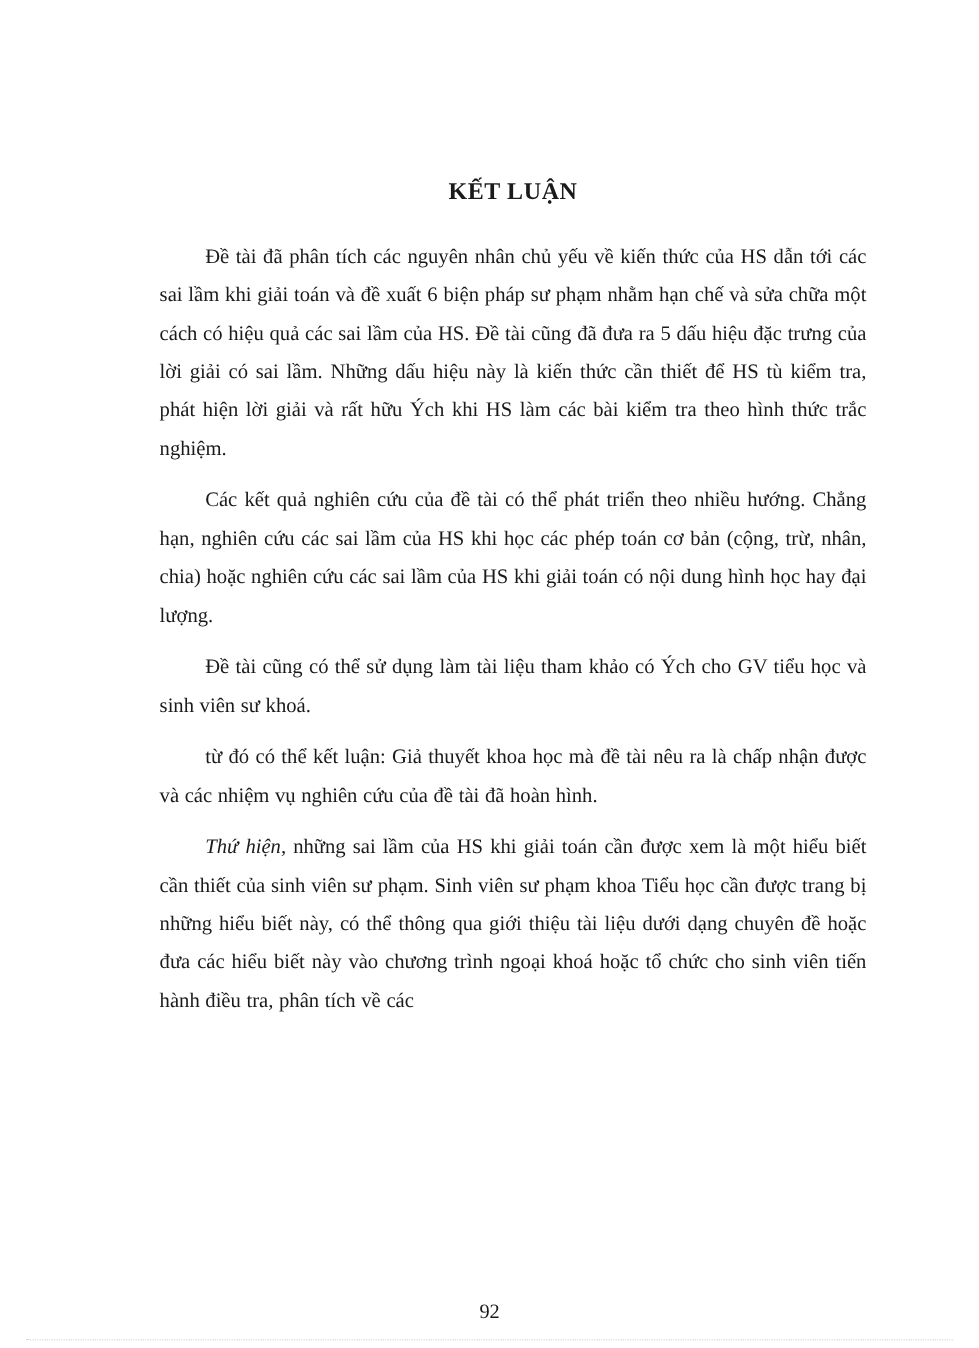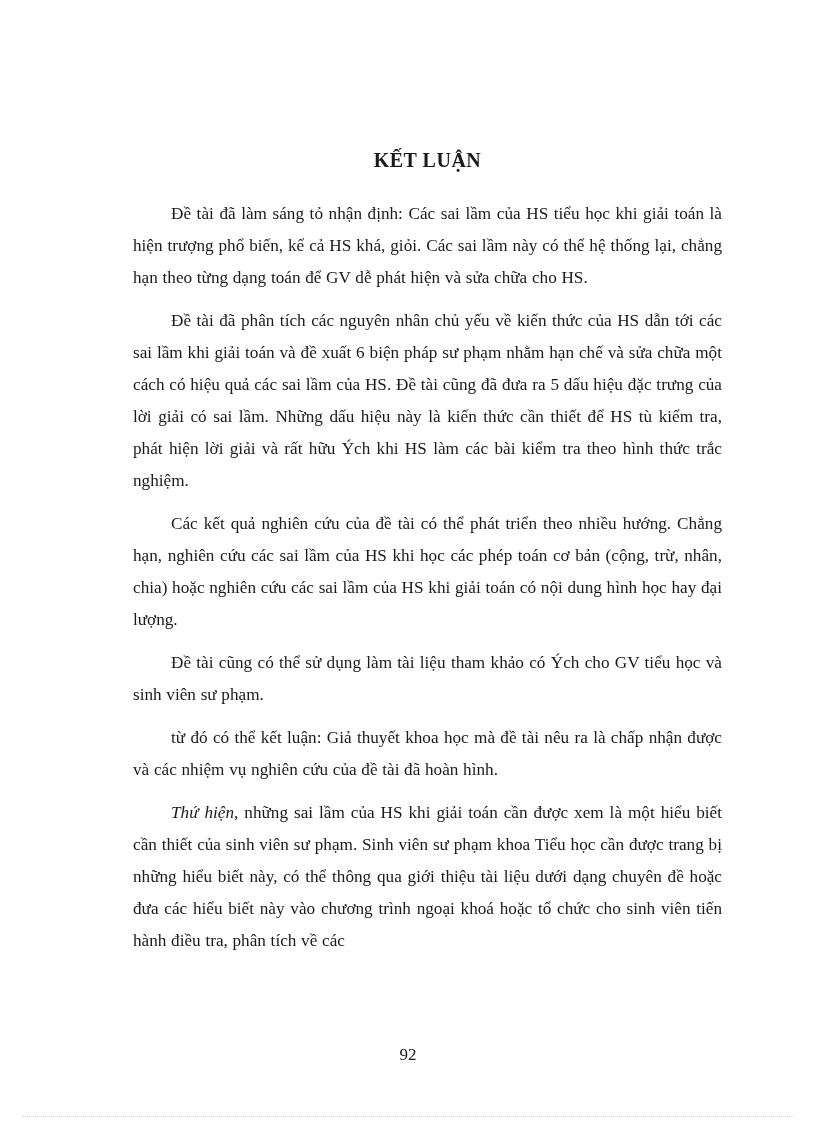--- a/index.html
+++ b/index.html
@@ -45,21 +45,21 @@
   .para + .para {
     margin-top: 11px;
   }
   .para em {
     font-style: italic;
   }
   .page-number {
     position: absolute;
     left: 0;
     right: 0;
-    top: 1046px;
+    top: 1084px;
     text-align: center;
     font-size: 17px;
     line-height: 1;
   }
   .footer-rule {
     position: absolute;
     left: 22px;
     top: 1116px;
     width: 772px;
     height: 1px;
@@ -68,27 +68,26 @@
 </style>
 </head>
 <body>
 
 <div class="page">
 
   <div class="content">
 
     <h1 class="doc-title">KẾT LUẬN</h1>
 
-    <p class="para">Đề tài đã làm sáng tỏ nhận định: Các sai lầm của HS tiểu học khi giải toán là hiện trượng phổ biến, kể cả HS khá, giỏi. Các sai lầm này có thể hệ thống lại, chẳng hạn theo từng dạng toán để GV dễ phát hiện và sửa chữa cho HS.</p>
 
     <p class="para">Đề tài đã phân tích các nguyên nhân chủ yếu về kiến thức của HS dẫn tới các sai lầm khi giải toán và đề xuất 6 biện pháp sư phạm nhằm hạn chế và sửa chữa một cách có hiệu quả các sai lầm của HS. Đề tài cũng đã đưa ra 5 dấu hiệu đặc trưng của lời giải có sai lầm. Những dấu hiệu này là kiến thức cần thiết để HS tù kiểm tra, phát hiện lời giải và rất hữu Ých khi HS làm các bài kiểm tra theo hình thức trắc nghiệm.</p>
 
     <p class="para">Các kết quả nghiên cứu của đề tài có thể phát triển theo nhiều hướng. Chẳng hạn, nghiên cứu các sai lầm của HS khi học các phép toán cơ bản (cộng, trừ, nhân, chia) hoặc nghiên cứu các sai lầm của HS khi giải toán có nội dung hình học hay đại lượng.</p>
 
-    <p class="para">Đề tài cũng có thể sử dụng làm tài liệu tham khảo có Ých cho GV tiểu học và sinh viên sư phạm.</p>
+    <p class="para">Đề tài cũng có thể sử dụng làm tài liệu tham khảo có Ých cho GV tiểu học và sinh viên sư khoá.</p>
 
     <p class="para">từ đó có thể kết luận: Giả thuyết khoa học mà đề tài nêu ra là chấp nhận được và các nhiệm vụ nghiên cứu của đề tài đã hoàn hình.</p>
 
 
     <p class="para"><em>Thứ hiện</em><span>, những sai lầm của HS khi giải toán cần được xem là một hiểu biết cần thiết của sinh viên sư phạm. Sinh viên sư phạm khoa Tiểu học cần được trang bị những hiểu biết này, có thể thông qua giới thiệu tài liệu dưới dạng chuyên đề hoặc đưa các hiểu biết này vào chương trình ngoại khoá hoặc tổ chức cho sinh viên tiến hành điều tra, phân tích về các</span></p>
 
   </div>
 
   <div class="page-number">92</div>
 

